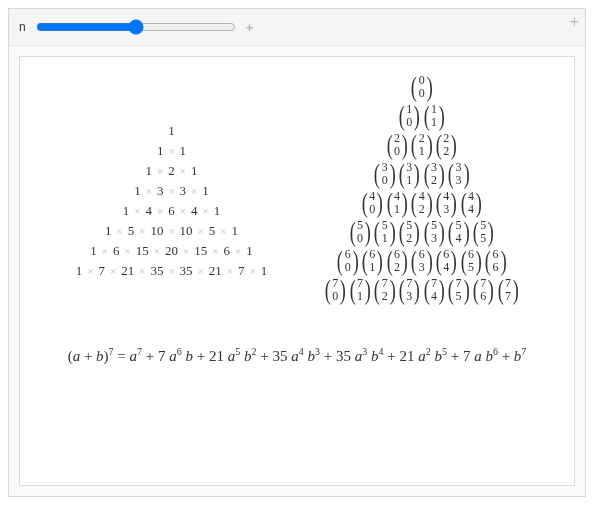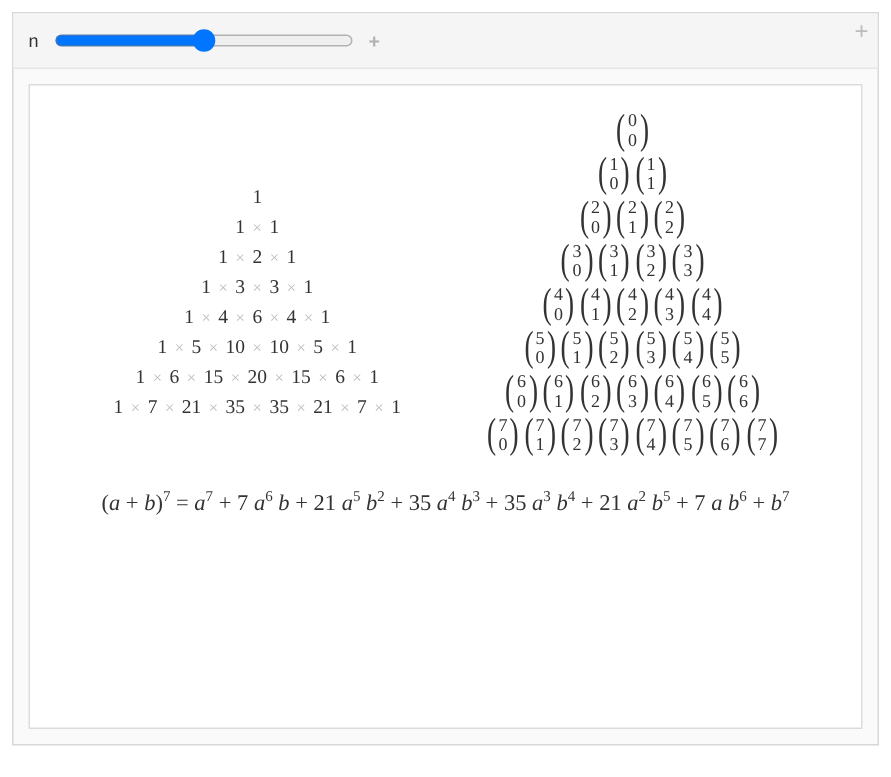--- a/index.html
+++ b/index.html
@@ -111,21 +111,21 @@
   .numrow .n {
     padding: 0 2px;
     color: #333;
   }
   .numrow .x {
     padding: 0 1px;
     color: #bbb;
     font-size: 11px;
   }
   .eqn {
-    margin-top: 24px;
+    margin-top: 44px;
     text-align: center;
     font-size: 15px;
     font-style: italic;
   }
   .eqn .rm { font-style: normal; }
   .eqn sup { font-size: 10px; font-style: normal; vertical-align: super; line-height: 0; }
 </style>
 </head>
 <body>
 

